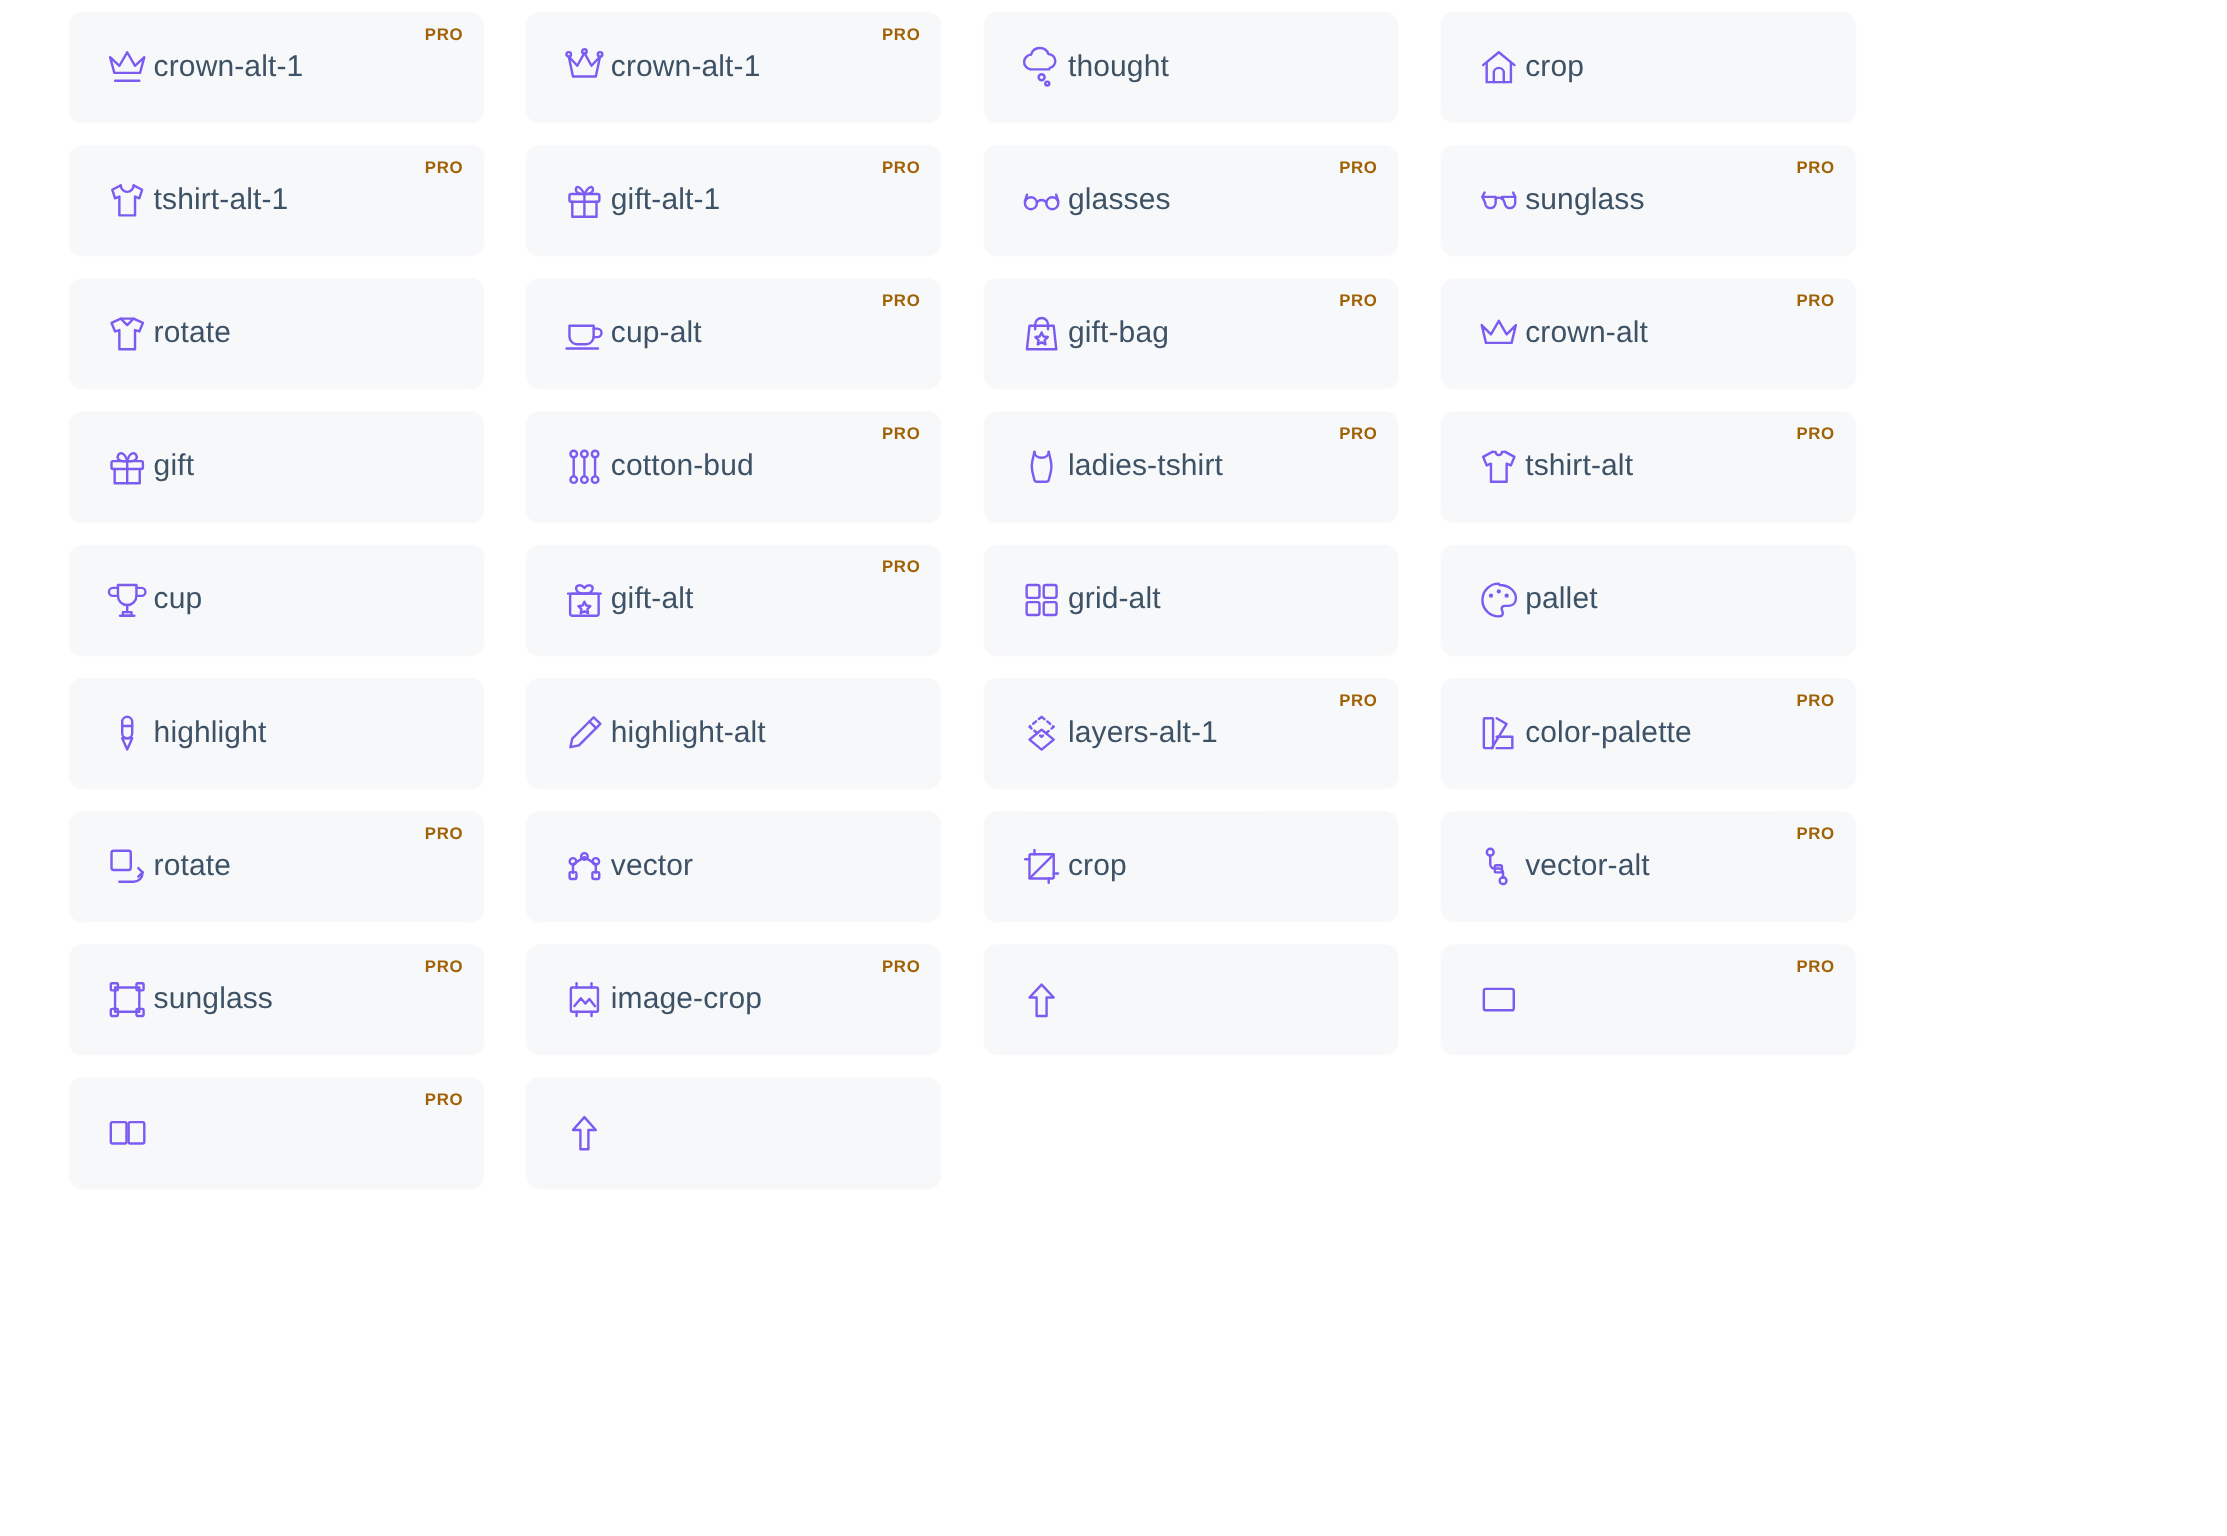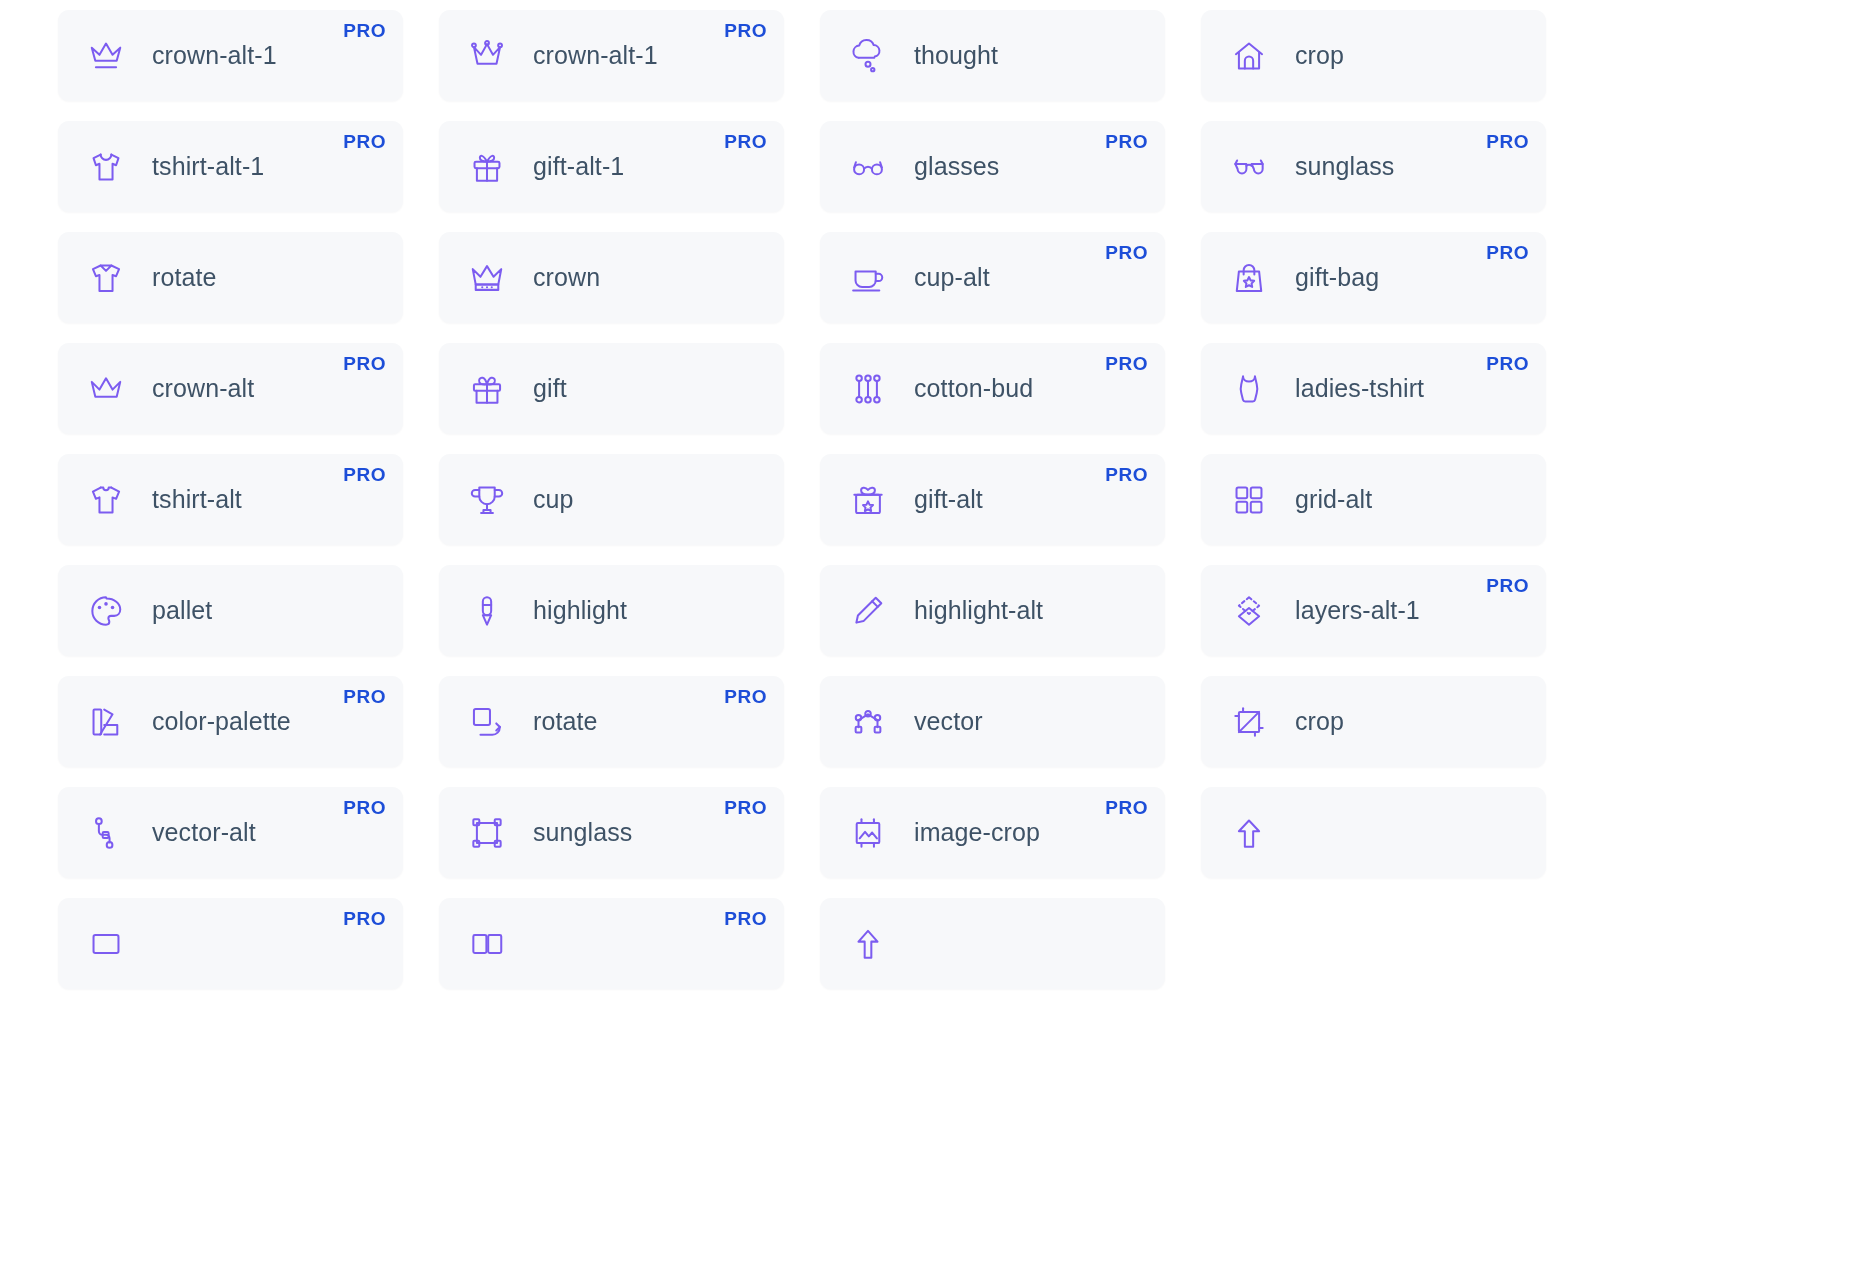--- a/index.html
+++ b/index.html
@@ -51,36 +51,35 @@
     height: 38px;
     display: block;
     stroke: #7c5cf0;
     stroke-width: 1.7;
     stroke-linecap: round;
     stroke-linejoin: round;
     fill: none;
   }
 
   .icon-card .name {
-    margin-left: 24px;
     font-size: 25px;
     color: #3e5266;
     letter-spacing: 0.1px;
     white-space: nowrap;
     font-weight: 400;
   }
 
   .icon-card .pro {
     position: absolute;
     top: 10px;
     right: 17px;
-    font-size: 19px;
+    font-size: 14px;
     font-weight: 700;
     letter-spacing: 0.55px;
-    color: #1d4ed8;
+    color: #a16207;
   }
 </style>
 </head>
 <body>
 
 <div class="icon-grid">
     <div class="icon-card">
       <span class="glyph">
         <svg viewBox="0 0 32 32" xmlns="http://www.w3.org/2000/svg">
           <path d="M4 9l6.5 6L16 5.5 21.5 15 28 9l-3 11H7L4 9z"></path>
@@ -173,32 +172,20 @@
       <span class="pro">PRO</span>
     </div>
     <div class="icon-card">
       <span class="glyph">
         <svg viewBox="0 0 32 32" xmlns="http://www.w3.org/2000/svg">
           <path d="M11.5 5.5L5 8.5l2.5 6 3-1v13.5h11V13.5l3 1 2.5-6-6.5-3"></path>
           <path d="M11.5 5.5h9l-4.5 4.5-4.5-4.5z"></path>
         </svg>
       </span>
       <span class="name">rotate</span>
-    </div>
-    <div class="icon-card">
-      <span class="glyph">
-        <svg viewBox="0 0 32 32" xmlns="http://www.w3.org/2000/svg">
-          <path d="M4 8.5l6.5 6.5L16 6l5.5 9L28 8.5l-2.5 13H6.5L4 8.5z"></path>
-          <path d="M6.5 21.5h19v4.5h-19z"></path>
-          <circle cx="12" cy="23.8" r="0.9" fill="currentColor" stroke="none"></circle>
-          <circle cx="16" cy="23.8" r="0.9" fill="currentColor" stroke="none"></circle>
-          <circle cx="20" cy="23.8" r="0.9" fill="currentColor" stroke="none"></circle>
-        </svg>
-      </span>
-      <span class="name">crown</span>
     </div>
     <div class="icon-card">
       <span class="glyph">
         <svg viewBox="0 0 32 32" xmlns="http://www.w3.org/2000/svg">
           <path d="M5.5 10.5h17v7.5a5.5 5.5 0 0 1-5.5 5.5h-6a5.5 5.5 0 0 1-5.5-5.5z"></path>
           <path d="M22.5 12.5h2.5a3 3 0 0 1 0 6h-2.5"></path>
           <path d="M3.5 26.5h22"></path>
         </svg>
       </span>
       <span class="name">cup-alt</span>

